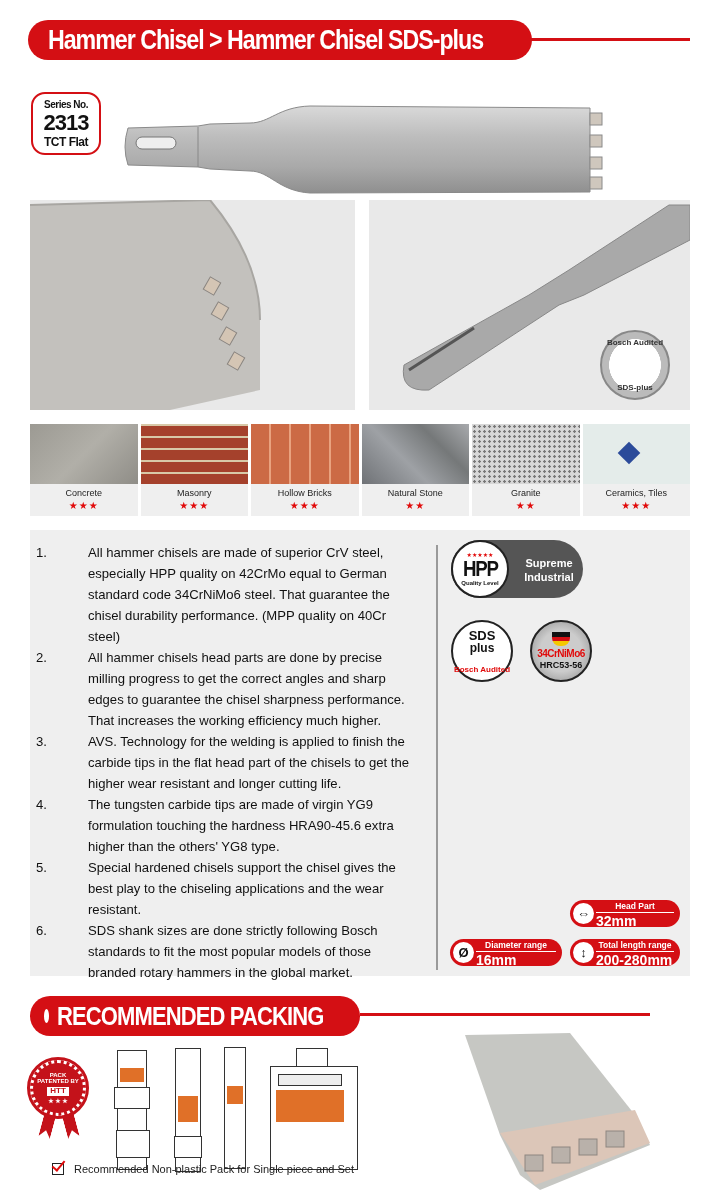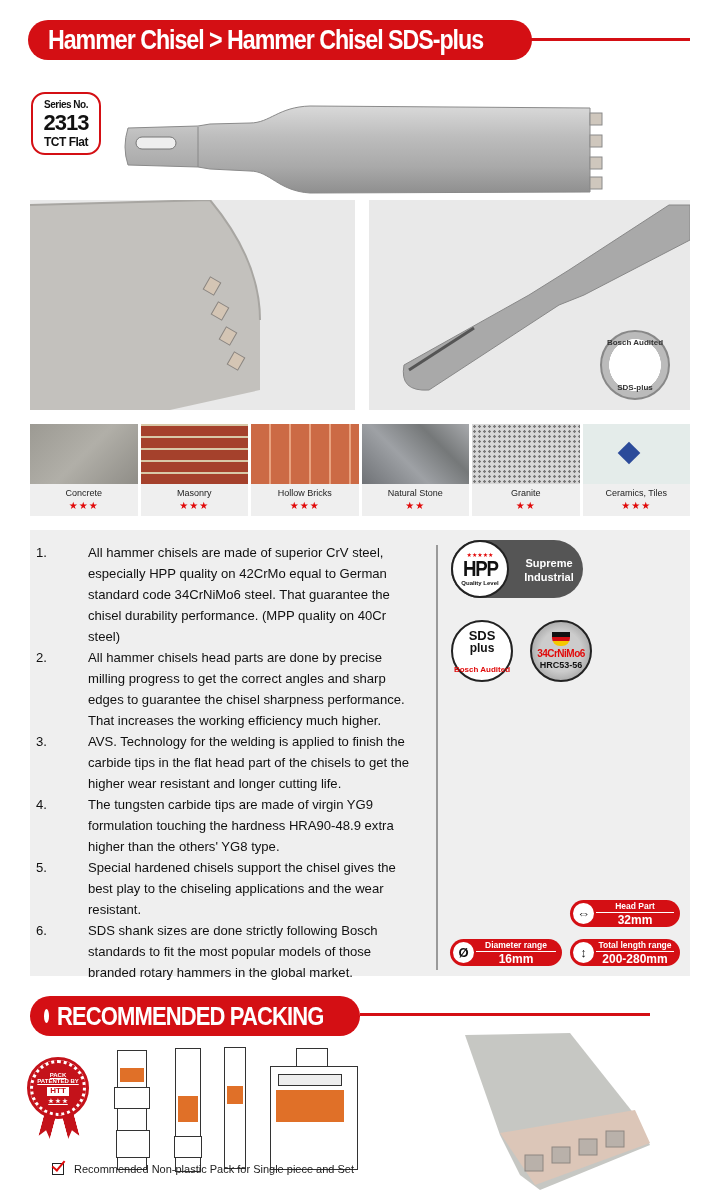--- a/index.html
+++ b/index.html
@@ -68,35 +68,35 @@
   .seal.steel .flag { width: 18px; height: 14px; background: linear-gradient(#111 0 33%, #d40f14 33% 66%, #f5c800 66%); border-radius: 0 0 8px 8px; margin-bottom: 3px; }
   .seal.steel .a { font-size: 10px; color: #e10a0a; font-weight: 700; letter-spacing: -0.5px; }
   .seal.steel .b { font-size: 9px; color: #111; margin-top: 2px; }
 
   
   .spec { position: absolute; height: 27px; border-radius: 14px; background: #d40f14; color: #fff; }
   .spec .ico { position: absolute; left: 3px; top: 3px; width: 21px; height: 21px; border-radius: 50%; background: #fff; color: #111;
                font-size: 13px; font-weight: 700; display: flex; align-items: center; justify-content: center; }
   .spec .t1 { position: absolute; left: 26px; right: 6px; top: 1px; font-size: 8.5px; font-weight: 700; text-align: center; }
   .spec .rule { position: absolute; left: 26px; right: 6px; top: 12px; height: 1px; background: #fff; }
-  .spec .t2 { position: absolute; left: 26px; right: 6px; top: 13px; font-size: 12px; font-weight: 700; text-align: center; }
+  .spec .t2 { position: absolute; left: 26px; right: 6px; top: 13px; font-size: 14px; font-weight: 700; }
   .spec.head { left: 570px; top: 900px; width: 110px; }
   .spec.diam { left: 450px; top: 939px; width: 112px; }
   .spec.len  { left: 570px; top: 939px; width: 110px; }
 
   
   .pack-banner { position: absolute; left: 30px; top: 996px; height: 40px; width: 330px; border-radius: 20px; background: #d40f14;
                  display: flex; align-items: center; padding-left: 14px; }
   .pack-dot { width: 14px; height: 14px; border-radius: 50%; background: #fff; margin-right: 8px; }
   .pack-text { color: #fff; font-weight: 700; font-size: 25px; letter-spacing: -1px; transform: scaleX(0.88); transform-origin: left center; white-space: nowrap; }
   .pack-line { position: absolute; left: 360px; top: 1013px; width: 290px; height: 3px; background: #d40f14; }
 
   .rosette { position: absolute; left: 30px; top: 1060px; width: 56px; height: 56px; border-radius: 50%; background: #c4121a;
              border: 3px dotted #fff; outline: 3px solid #c4121a; display: flex; flex-direction: column; align-items: center; justify-content: center;
-             color: #fff; font-weight: 700; font-size: 6px; line-height: 1.1; text-align: right; text-decoration: underline; }
+             color: #fff; font-weight: 700; font-size: 6px; line-height: 1.1; text-align: right; }
   .rosette .htt { background: #fff; color: #c4121a; font-size: 8px; padding: 0 3px; margin: 2px 0; }
   .ribbon { position: absolute; top: 1108px; width: 12px; height: 30px; background: #c4121a; clip-path: polygon(0 0,100% 0,100% 100%,50% 75%,0 100%); }
 
   .box { position: absolute; border: 1.5px solid #333; background: #fff; }
   .orange { position: absolute; background: #e07028; }
   .tab { position: absolute; border: 1.5px solid #333; background: #fff; border-bottom: none; }
 
   .check-row { position: absolute; left: 52px; top: 1163px; display: flex; align-items: center; font-size: 11px; color: #222; }
   .checkbox { width: 12px; height: 12px; border: 1.5px solid #222; margin-right: 10px; position: relative; }
   .checkbox::after { content: ""; position: absolute; left: 2px; top: -6px; width: 5px; height: 11px; border: solid #e10a0a; border-width: 0 2.5px 2.5px 0; transform: rotate(40deg); }
@@ -205,21 +205,21 @@
     <li>
         <span class="num">2.</span>
         <span class="txt">All hammer chisels head parts are done by precise milling progress to get the correct angles and sharp edges to guarantee the chisel sharpness performance. That increases the working efficiency much higher.</span>
       </li>
     <li>
         <span class="num">3.</span>
         <span class="txt">AVS. Technology for the welding is applied to finish the carbide tips in the flat head part of the chisels to get the higher wear resistant and longer cutting life.</span>
       </li>
     <li>
         <span class="num">4.</span>
-        <span class="txt">The tungsten carbide tips are made of virgin YG9 formulation touching the hardness HRA90-48.9 extra higher than the others' YG8 type.</span>
+        <span class="txt">The tungsten carbide tips are made of virgin YG9 formulation touching the hardness HRA90-45.6 extra higher than the others' YG8 type.</span>
       </li>
     <li>
         <span class="num">5.</span>
         <span class="txt">Special hardened chisels support the chisel gives the best play to the chiseling applications and the wear resistant.</span>
       </li>
     <li>
         <span class="num">6.</span>
         <span class="txt">SDS shank sizes are done strictly following Bosch standards to fit the most popular models of those branded rotary hammers in the global market.</span>
       </li>
   </ol>

